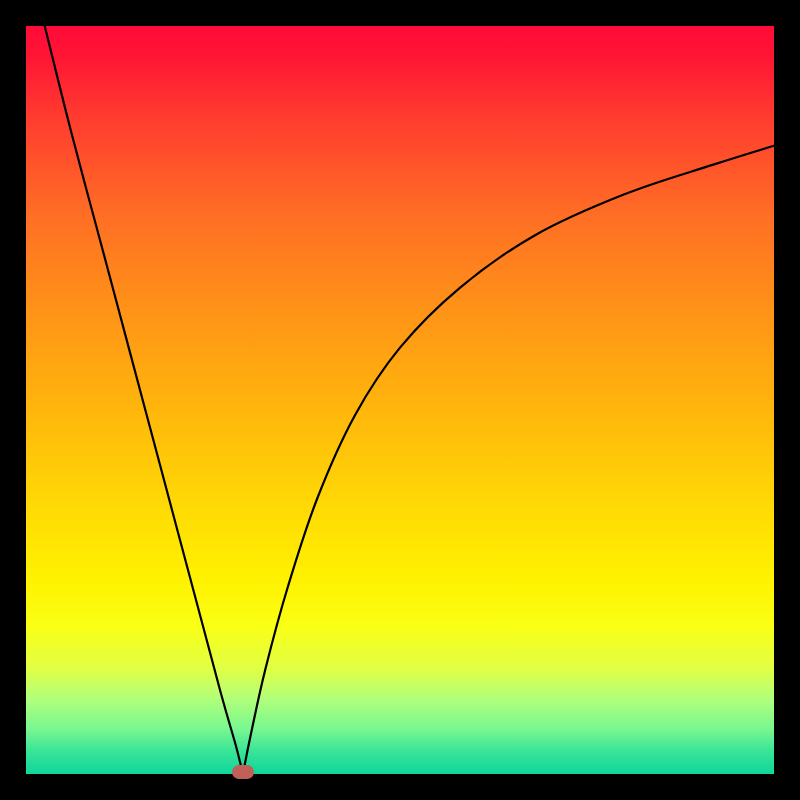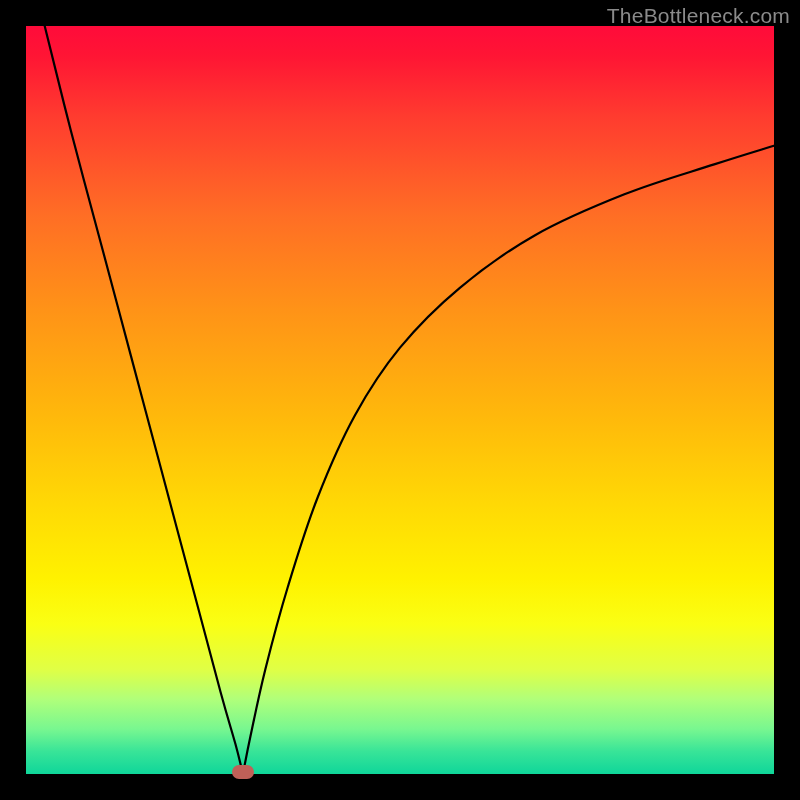--- a/index.html
+++ b/index.html
@@ -72,14 +72,13 @@
 <div class="frame">
   <div class="plot-bg"></div>
 
   <svg class="curve" viewBox="0 0 748 748" preserveAspectRatio="none">
     <path id="path-left" d="M 18.70 0.00 C 23.41 18.85, 34.78 65.67, 44.88 104.72 C 54.98 143.77, 64.03 176.53, 74.80 216.92 C 85.57 257.31, 93.95 288.73, 104.72 329.12 C 115.49 369.51, 123.87 400.93, 134.64 441.32 C 145.41 481.71, 153.79 513.13, 164.56 553.52 C 175.33 593.91, 186.40 636.10, 194.48 665.72 C 202.56 695.34, 205.40 703.27, 209.44 718.08 C 213.48 732.89, 215.57 742.61, 216.92 748.00"></path>
     <path id="path-right" d="M 216.92 748.00 C 218.27 741.27, 220.36 729.45, 224.40 710.60 C 228.44 691.75, 232.63 670.21, 239.36 643.28 C 246.09 616.35, 252.38 591.97, 261.80 561.00 C 271.22 530.03, 279.60 502.21, 291.72 471.24 C 303.84 440.27, 314.31 415.89, 329.12 388.96 C 343.93 362.03, 355.15 344.53, 374.00 321.64 C 392.85 298.75, 409.60 282.00, 433.84 261.80 C 458.08 241.60, 479.02 226.27, 508.64 209.44 C 538.26 192.61, 566.09 181.09, 598.40 168.30 C 630.71 155.51, 661.23 147.13, 688.16 138.38 C 715.09 129.63, 737.23 123.05, 748.00 119.68"></path>
   </svg>
 
   <div class="marker" id="marker" style="left: 231.92px; top: 765px;"></div>
 
-  <div class="watermark">TheBottleneck.com</div>
 </div>
 
 </body></html>

